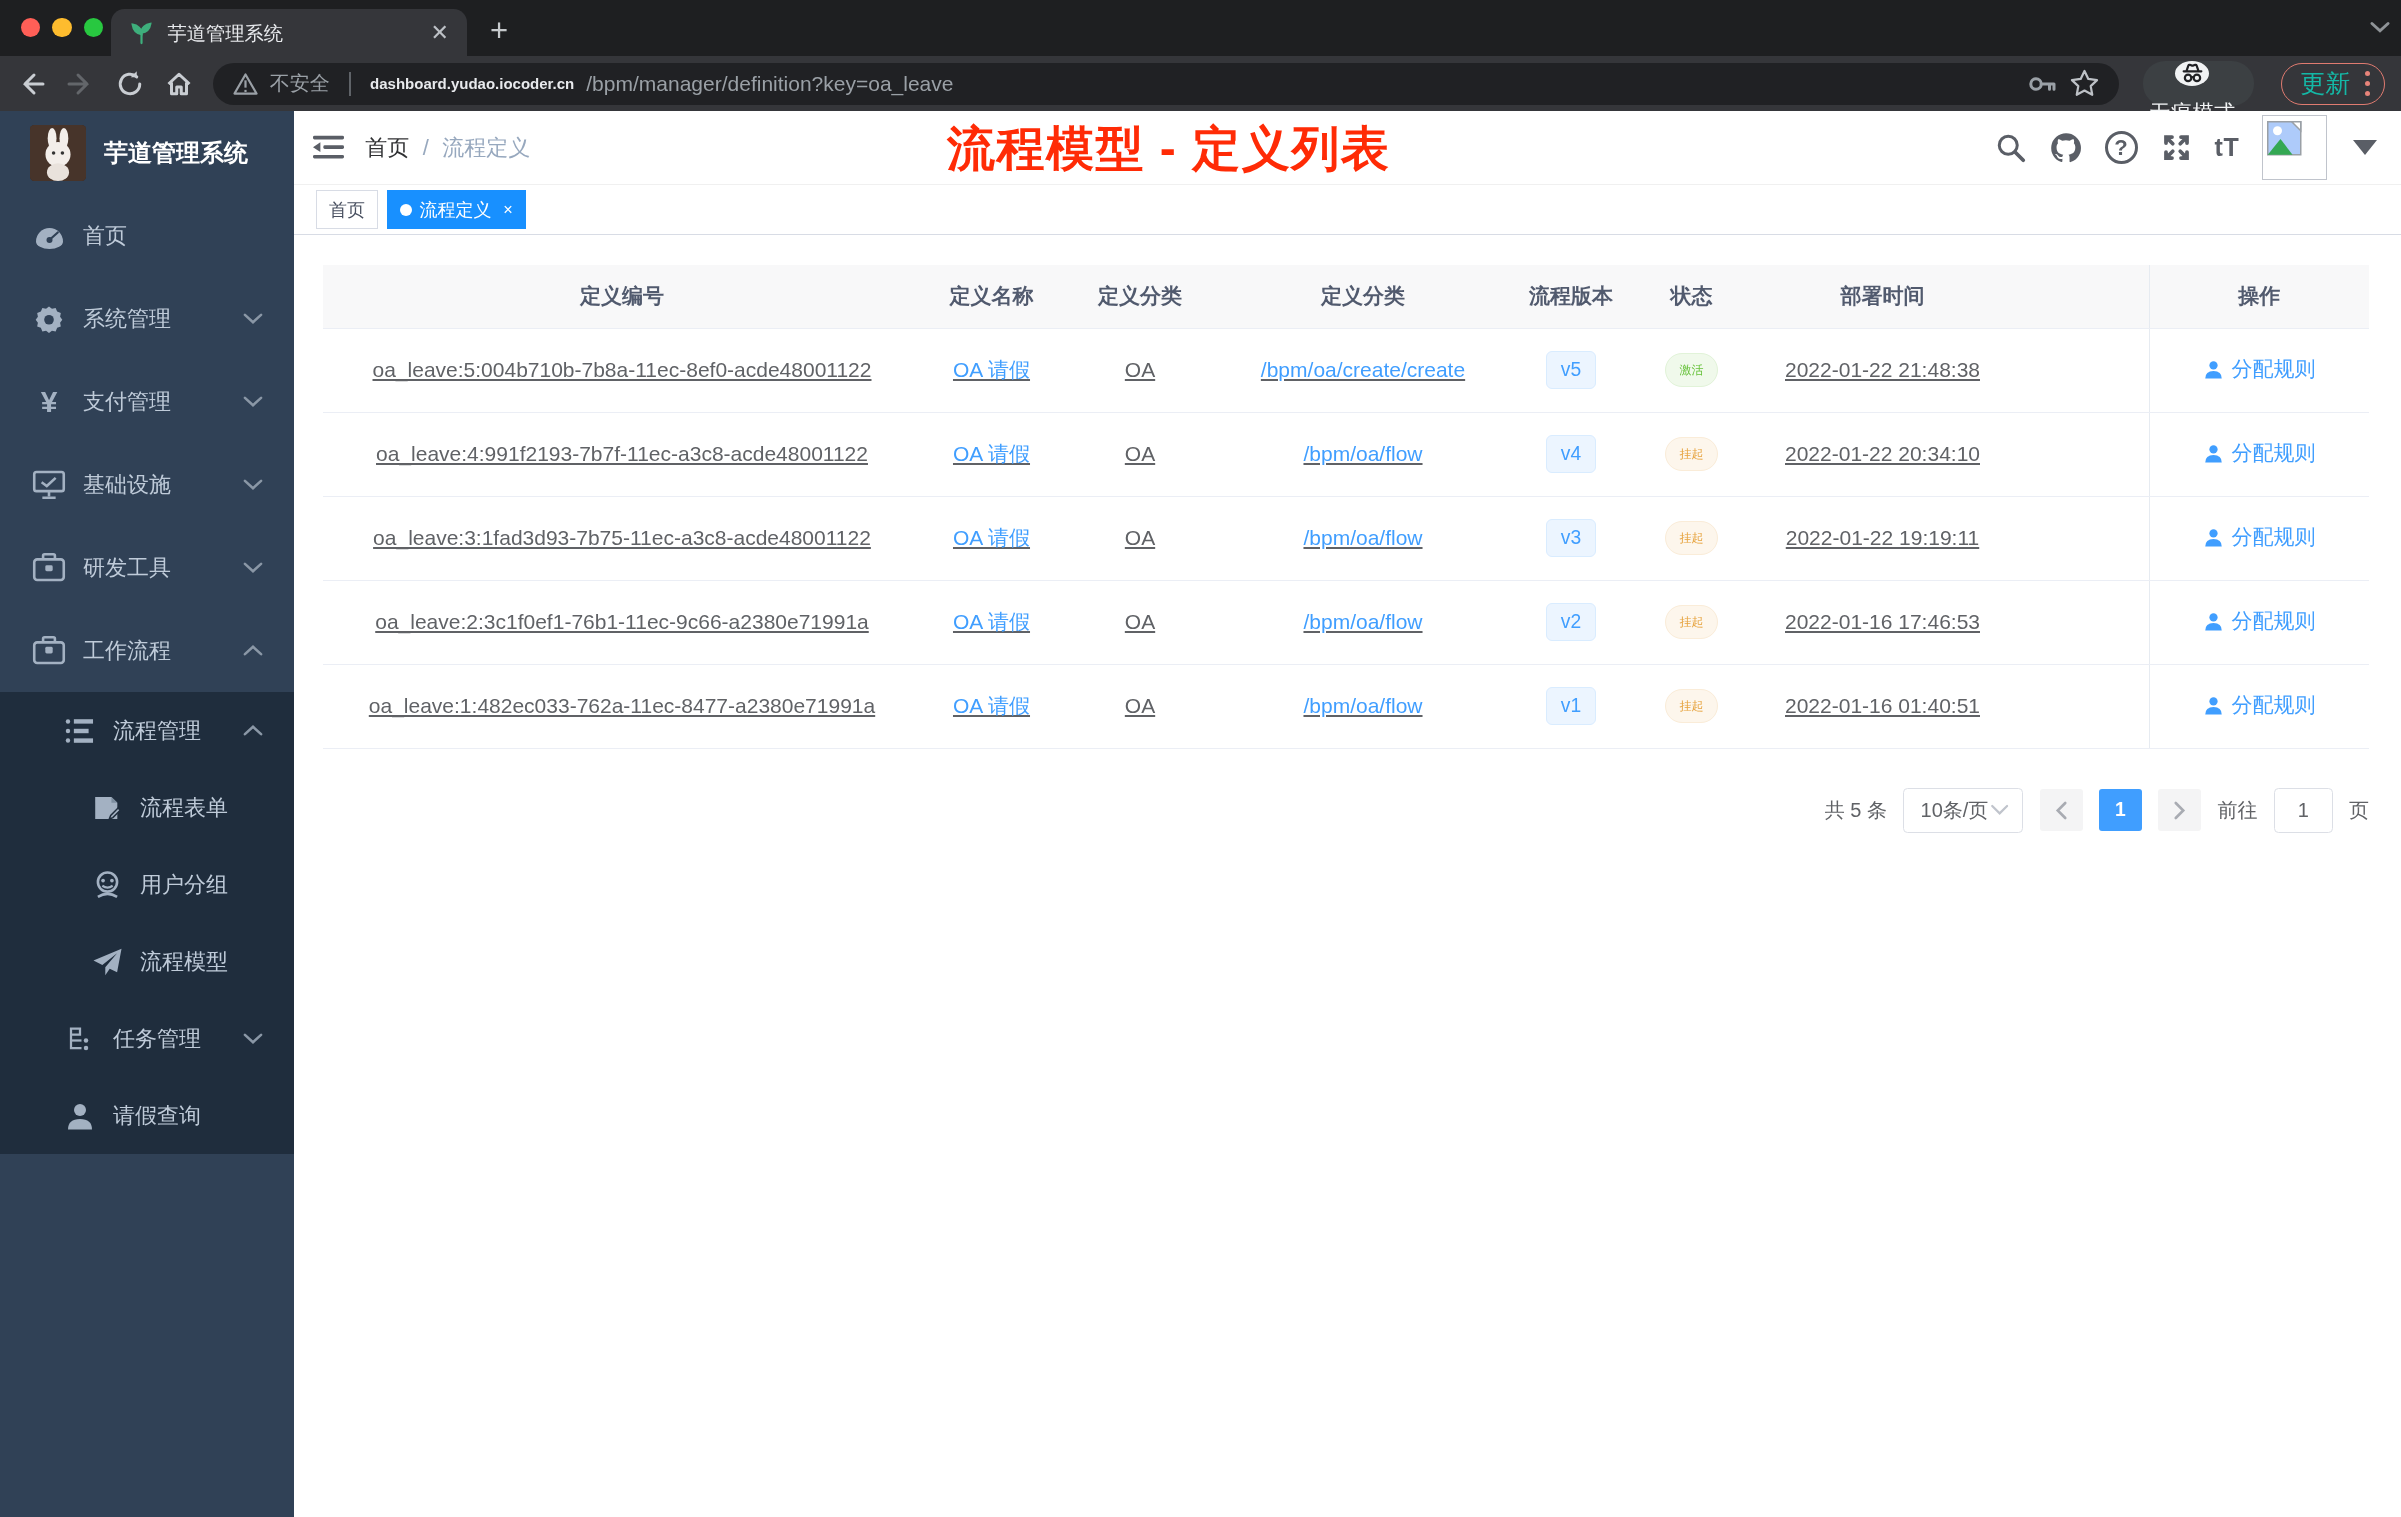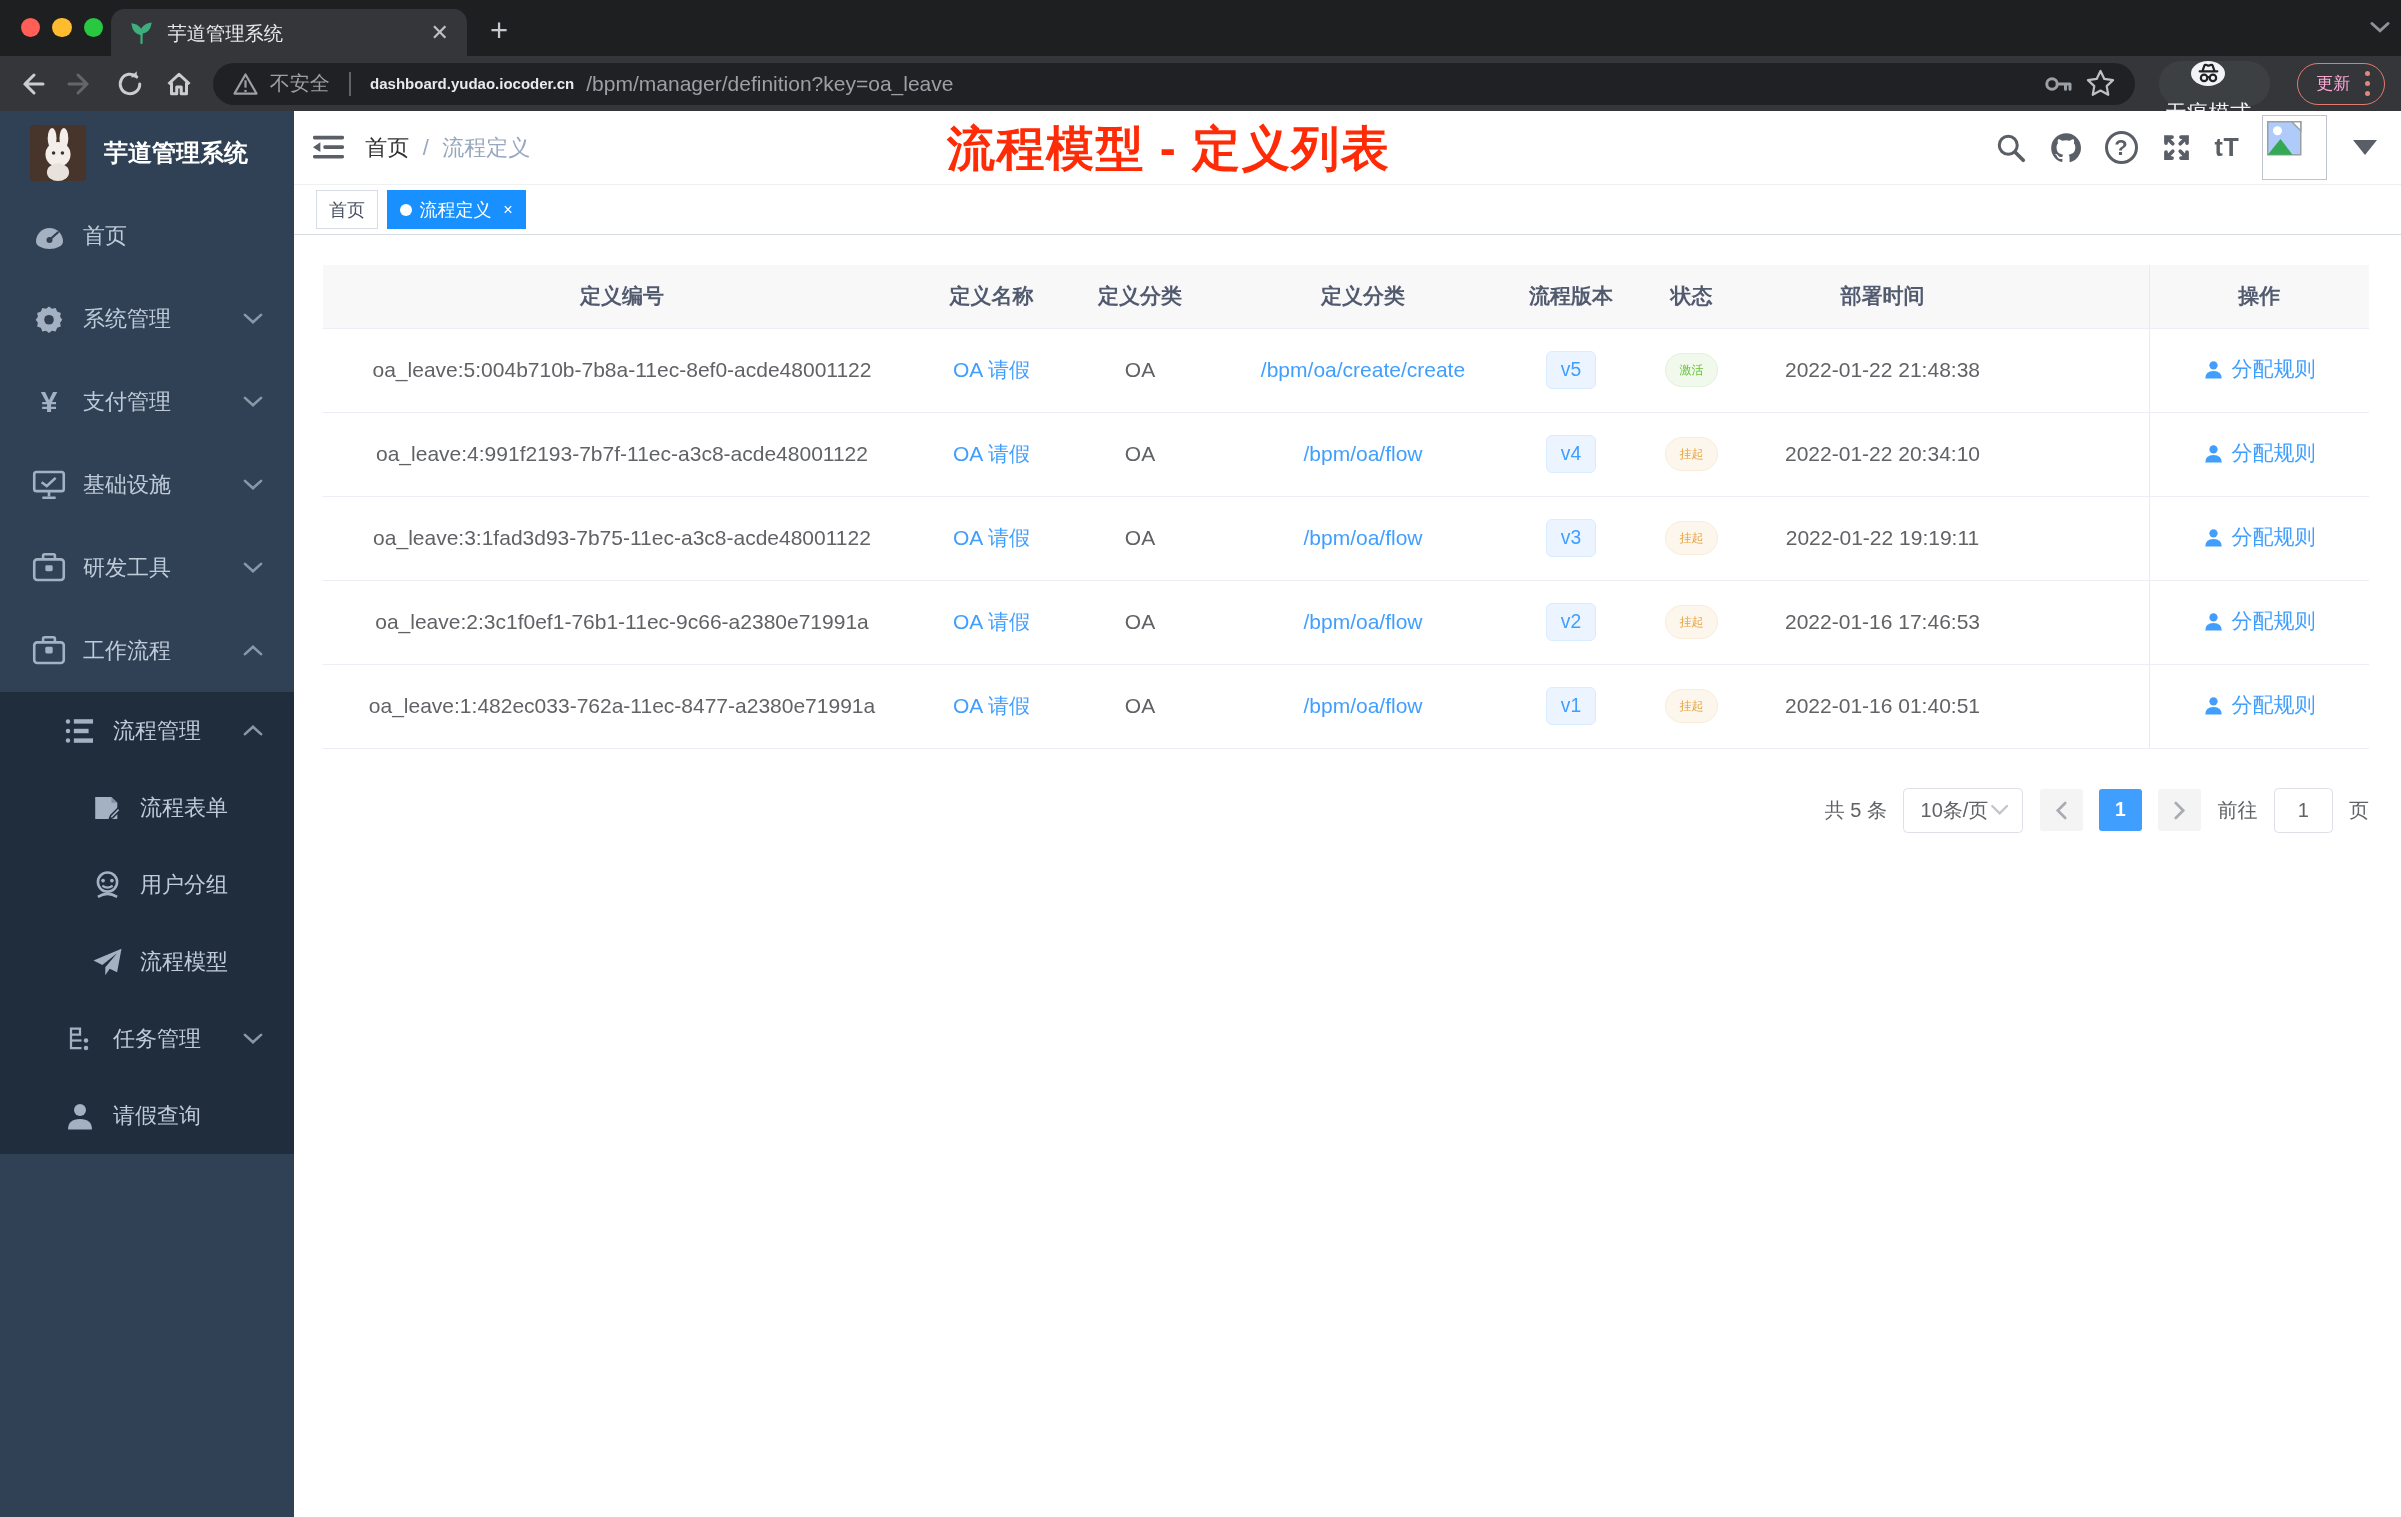--- a/index.html
+++ b/index.html
@@ -29,21 +29,21 @@
   .url-host { color:#e8eaed; font-size:15px; font-weight:700; }
   .url-path { color:#9aa0a6; font-size:21px; }
   .url-spacer { flex:1; }
   .incog { height:45px; background:#3c4043; border-radius:22px; display:flex; align-items:center;
     gap:12px; padding:0 19.3px 0 6px; margin-left:4.5px;flex-direction:column; }
   .incog-circle { width:34px; height:34px; border-radius:50%; background:#f1f3f4; display:flex;
     align-items:center; justify-content:center; }
   .incog-label { color:#f1f3f4; font-size:21.5px; }
   .updatepill { height:42px; border:1.5px solid #e07b70; border-radius:21px; display:flex; align-items:center;
     gap:15px; padding:0 13.4px 0 18px; margin-left:7.4px; }
-  .update-label { color:#f9a8d4; font-size:17px; }
+  .update-label { color:#14b8a6; font-size:25px; }
   .vdots { display:flex; flex-direction:column; gap:5.2px; }
   .vdots i { width:5.2px; height:5.2px; border-radius:50%; background:#e8847a; }
 
   
   .app { position:absolute; left:0; top:111px; width:2401px; height:1406px; display:flex; }
 
   
   .sidebar { width:294px; background:#304156; display:flex; flex-direction:column; flex:0 0 294px; }
   .logo { height:83px; display:flex; align-items:center; gap:18px; padding-left:30px; }
   .logo-img { width:56px; height:56px; background:#3b2a23; border-radius:4.5px; overflow:hidden; flex:0 0 56px; }
@@ -88,21 +88,21 @@
   .tag .dot { width:12px; height:12px; border-radius:50%; background:#fff; }
   .tag .x { font-size:16.3px; margin-left:4.5px; }
 
   
   .content { flex:1; padding:30px 33px 0 29px; background:#fff; }
   table.grid { border-collapse:collapse; table-layout:fixed; width:2046px; }
   table.grid col.c1{width:598px} col.c2{width:141px} col.c3{width:156px} col.c4{width:290px}
   col.c5{width:126px} col.c6{width:115px} col.c7{width:267px} col.c8{width:133px} col.c9{width:220px}
   table.grid th { background:#f8f8f9; color:#515a6e; font-size:21px; font-weight:700; height:63px; text-align:center; }
   table.grid td { height:84px; text-align:center; font-size:21px; color:#606266;
-    border-bottom:1.5px solid #ebeef5; background:#fff; white-space:nowrap; overflow:hidden; }
+    border-bottom:1.5px solid #ebeef5; background:#fff; white-space:nowrap; overflow:hidden;text-decoration:underline; }
   table.grid tr.hdr th { border-bottom:1.5px solid #ebeef5; }
   .col-action { border-left:1.5px solid #e6ebf1; }
   a.lnk { color:#409eff; text-decoration:none; }
   .assign { color:#409eff; display:inline-flex; align-items:center; gap:7.4px; }
   .vbadge { display:inline-block; padding:7.4px 13.4px; border-radius:6px; background:#ecf5ff;
     border:1.5px solid #d9ecff; color:#409eff; font-size:19.3px; }
   .sbadge { display:inline-block; padding:7.4px 13.4px; border-radius:18px; font-size:12px; }
   .st-green { background:#f0f9eb; border:1.5px solid #e1f3d8; color:#67c23a; }
   .st-orange { background:#fdf6ec; border:1.5px solid #faecd8; color:#e6a23c; }
 

